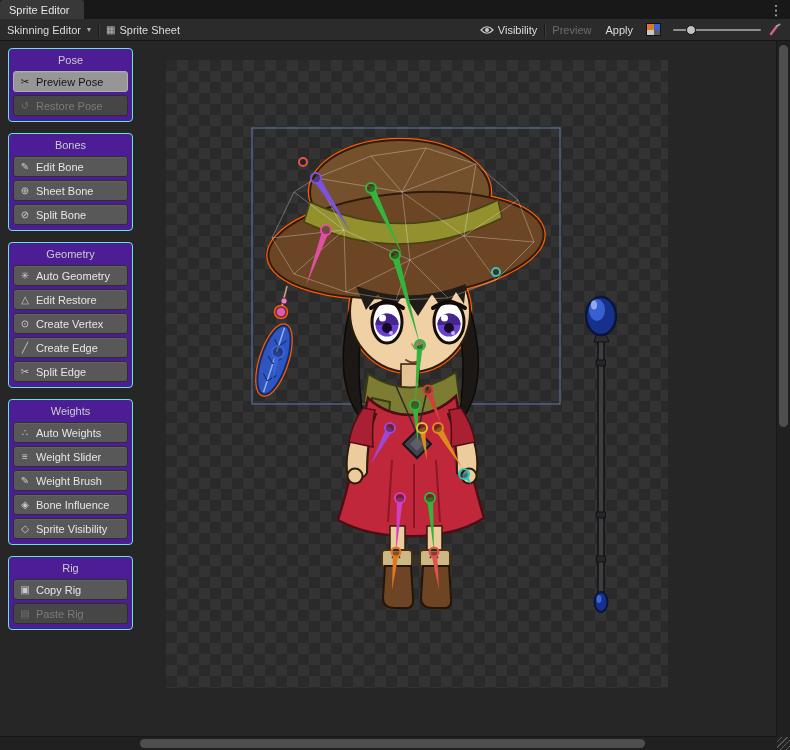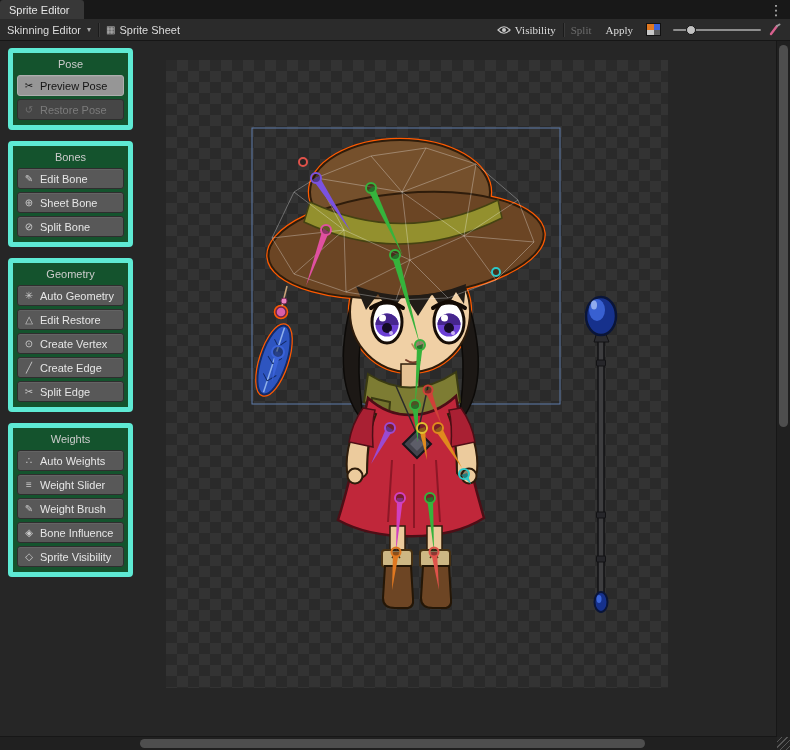--- a/index.html
+++ b/index.html
@@ -14,33 +14,33 @@
   .tab{position:absolute;left:0;top:0;height:19px;padding:0 14px 0 9px;background:#383838;
        display:flex;align-items:center;border-radius:3px 3px 0 0;color:#e6e6e6;}
   .kebab{position:absolute;right:7px;top:1px;color:#c8c8c8;font-size:14px;line-height:18px;cursor:pointer;}
   
   .toolbar{position:absolute;top:19px;left:0;right:0;height:21px;background:#2b2b2b;
            border-bottom:1px solid #161616;display:flex;align-items:center;}
   .tb-btn{display:flex;align-items:center;gap:4px;height:21px;padding:0 7px;color:#dcdcdc;cursor:pointer;white-space:nowrap;}
   .tb-btn.disabled{color:#6d6d6d;cursor:default;}
   .tb-sep{width:1px;height:14px;background:#1b1b1b;box-shadow:1px 0 0 #3a3a3a;}
   .caret{font-size:8px;color:#aaa;margin-left:2px;}
-  .tb-right{margin-left:auto;display:flex;align-items:center;font-family:Liberation Serif, serif;}
+  .tb-right{margin-left:auto;display:flex;align-items:center;}
   .tb-icon{font-size:10px;color:#bdbdbd;}
   .swatch{width:13px;height:11px;margin:0 6px;border:1px solid #111;cursor:pointer;
           background:linear-gradient(180deg,transparent 0 0),#888;
           background-image:linear-gradient(90deg,#e07820 50%,#3a62d8 50%),linear-gradient(90deg,#c8c8c8 50%,#5a5a5a 50%);
           background-size:100% 55%,100% 45%;background-position:top,bottom;background-repeat:no-repeat;}
   .slider{position:relative;width:88px;height:21px;margin:0 6px;cursor:pointer;}
   .slider .track{position:absolute;left:0;right:0;top:10px;height:2px;background:#8e8e8e;border-radius:1px;}
   .slider .thumb{position:absolute;top:6px;left:15%;width:10px;height:10px;border-radius:50%;background:#c2c2c2;border:1px solid #111;box-sizing:border-box;}
   .brush{margin:0 8px 0 2px;cursor:pointer;display:flex;align-items:center;}
   
   .sidebar{position:absolute;left:8px;top:48px;width:125px;display:flex;flex-direction:column;gap:11px;}
-  .panel{background:#14532d;border:5px solid #5eead4;border-radius:4px;padding:3px 4px 5px;box-sizing:border-box;}
+  .panel{background:#4c1d95;border:1px solid #5eead4;border-radius:4px;padding:3px 4px 5px;box-sizing:border-box;}
   .panel-title{text-align:center;color:#cccccc;padding:2px 0 2px;}
   .btn{display:flex;align-items:center;gap:5px;height:19px;margin-top:3px;padding:0 5px;
        background:#585858;border:1px solid #2e2e2e;border-radius:3px;color:#e6e6e6;cursor:pointer;
        box-shadow:inset 0 1px 0 rgba(255,255,255,.07);}
   .btn .icon{width:12px;text-align:center;font-size:10px;color:#c9c9c9;flex:none;}
   .btn.active{background:#969696;border-color:#aeaeae;color:#141414;}
   .btn.active .icon{color:#141414;}
   .btn.disabled{background:#464646;color:#7b7b7b;cursor:default;box-shadow:none;}
   .btn.disabled .icon{color:#6e6e6e;}
   
@@ -82,21 +82,21 @@
   <div class="tb-right">
     <div class="tb-btn">
       <svg width="14" height="10" viewBox="0 0 14 10">
         <path d="M1,5 Q7,-1.5 13,5 Q7,11.5 1,5 Z" fill="none" stroke="#c8c8c8" stroke-width="1.2"></path>
         <circle cx="7" cy="5" r="2" fill="#c8c8c8"></circle>
       </svg>
       <span>Visibility</span>
     </div>
     <span class="tb-sep"></span>
     <div class="tb-btn disabled">
-      <span>Split</span>
+      <span>Preview</span>
     </div>
     <div class="tb-btn">
       <span>Apply</span>
     </div>
     <div class="swatch"></div>
     <div class="slider">
       <div class="track"></div>
       <div class="thumb"></div>
     </div>
     <div class="brush">
@@ -179,20 +179,31 @@
     <div class="btn">
       <span class="icon">◈</span>
       <span>Bone Influence</span>
     </div>
     <div class="btn">
       <span class="icon">◇</span>
       <span>Sprite Visibility</span>
     </div>
   </div>
 
+  <div class="panel">
+    <div class="panel-title">Rig</div>
+    <div class="btn">
+      <span class="icon">▣</span>
+      <span>Copy Rig</span>
+    </div>
+    <div class="btn disabled">
+      <span class="icon">▤</span>
+      <span>Paste Rig</span>
+    </div>
+  </div>
 </div>
 
 <div class="canvas">
 <svg viewBox="0 0 502 628" width="502" height="628">
 
   <rect x="86" y="68" width="308" height="276" fill="none" stroke="#5f7cab" stroke-width="1"></rect>
 
   <g>
     <rect x="432" y="272" width="6" height="262" rx="2" fill="#3d3d3f" stroke="#121214" stroke-width="1.5"></rect>
     <rect x="430.5" y="300" width="9" height="6" rx="1" fill="#26262a" stroke="#121214"></rect>

